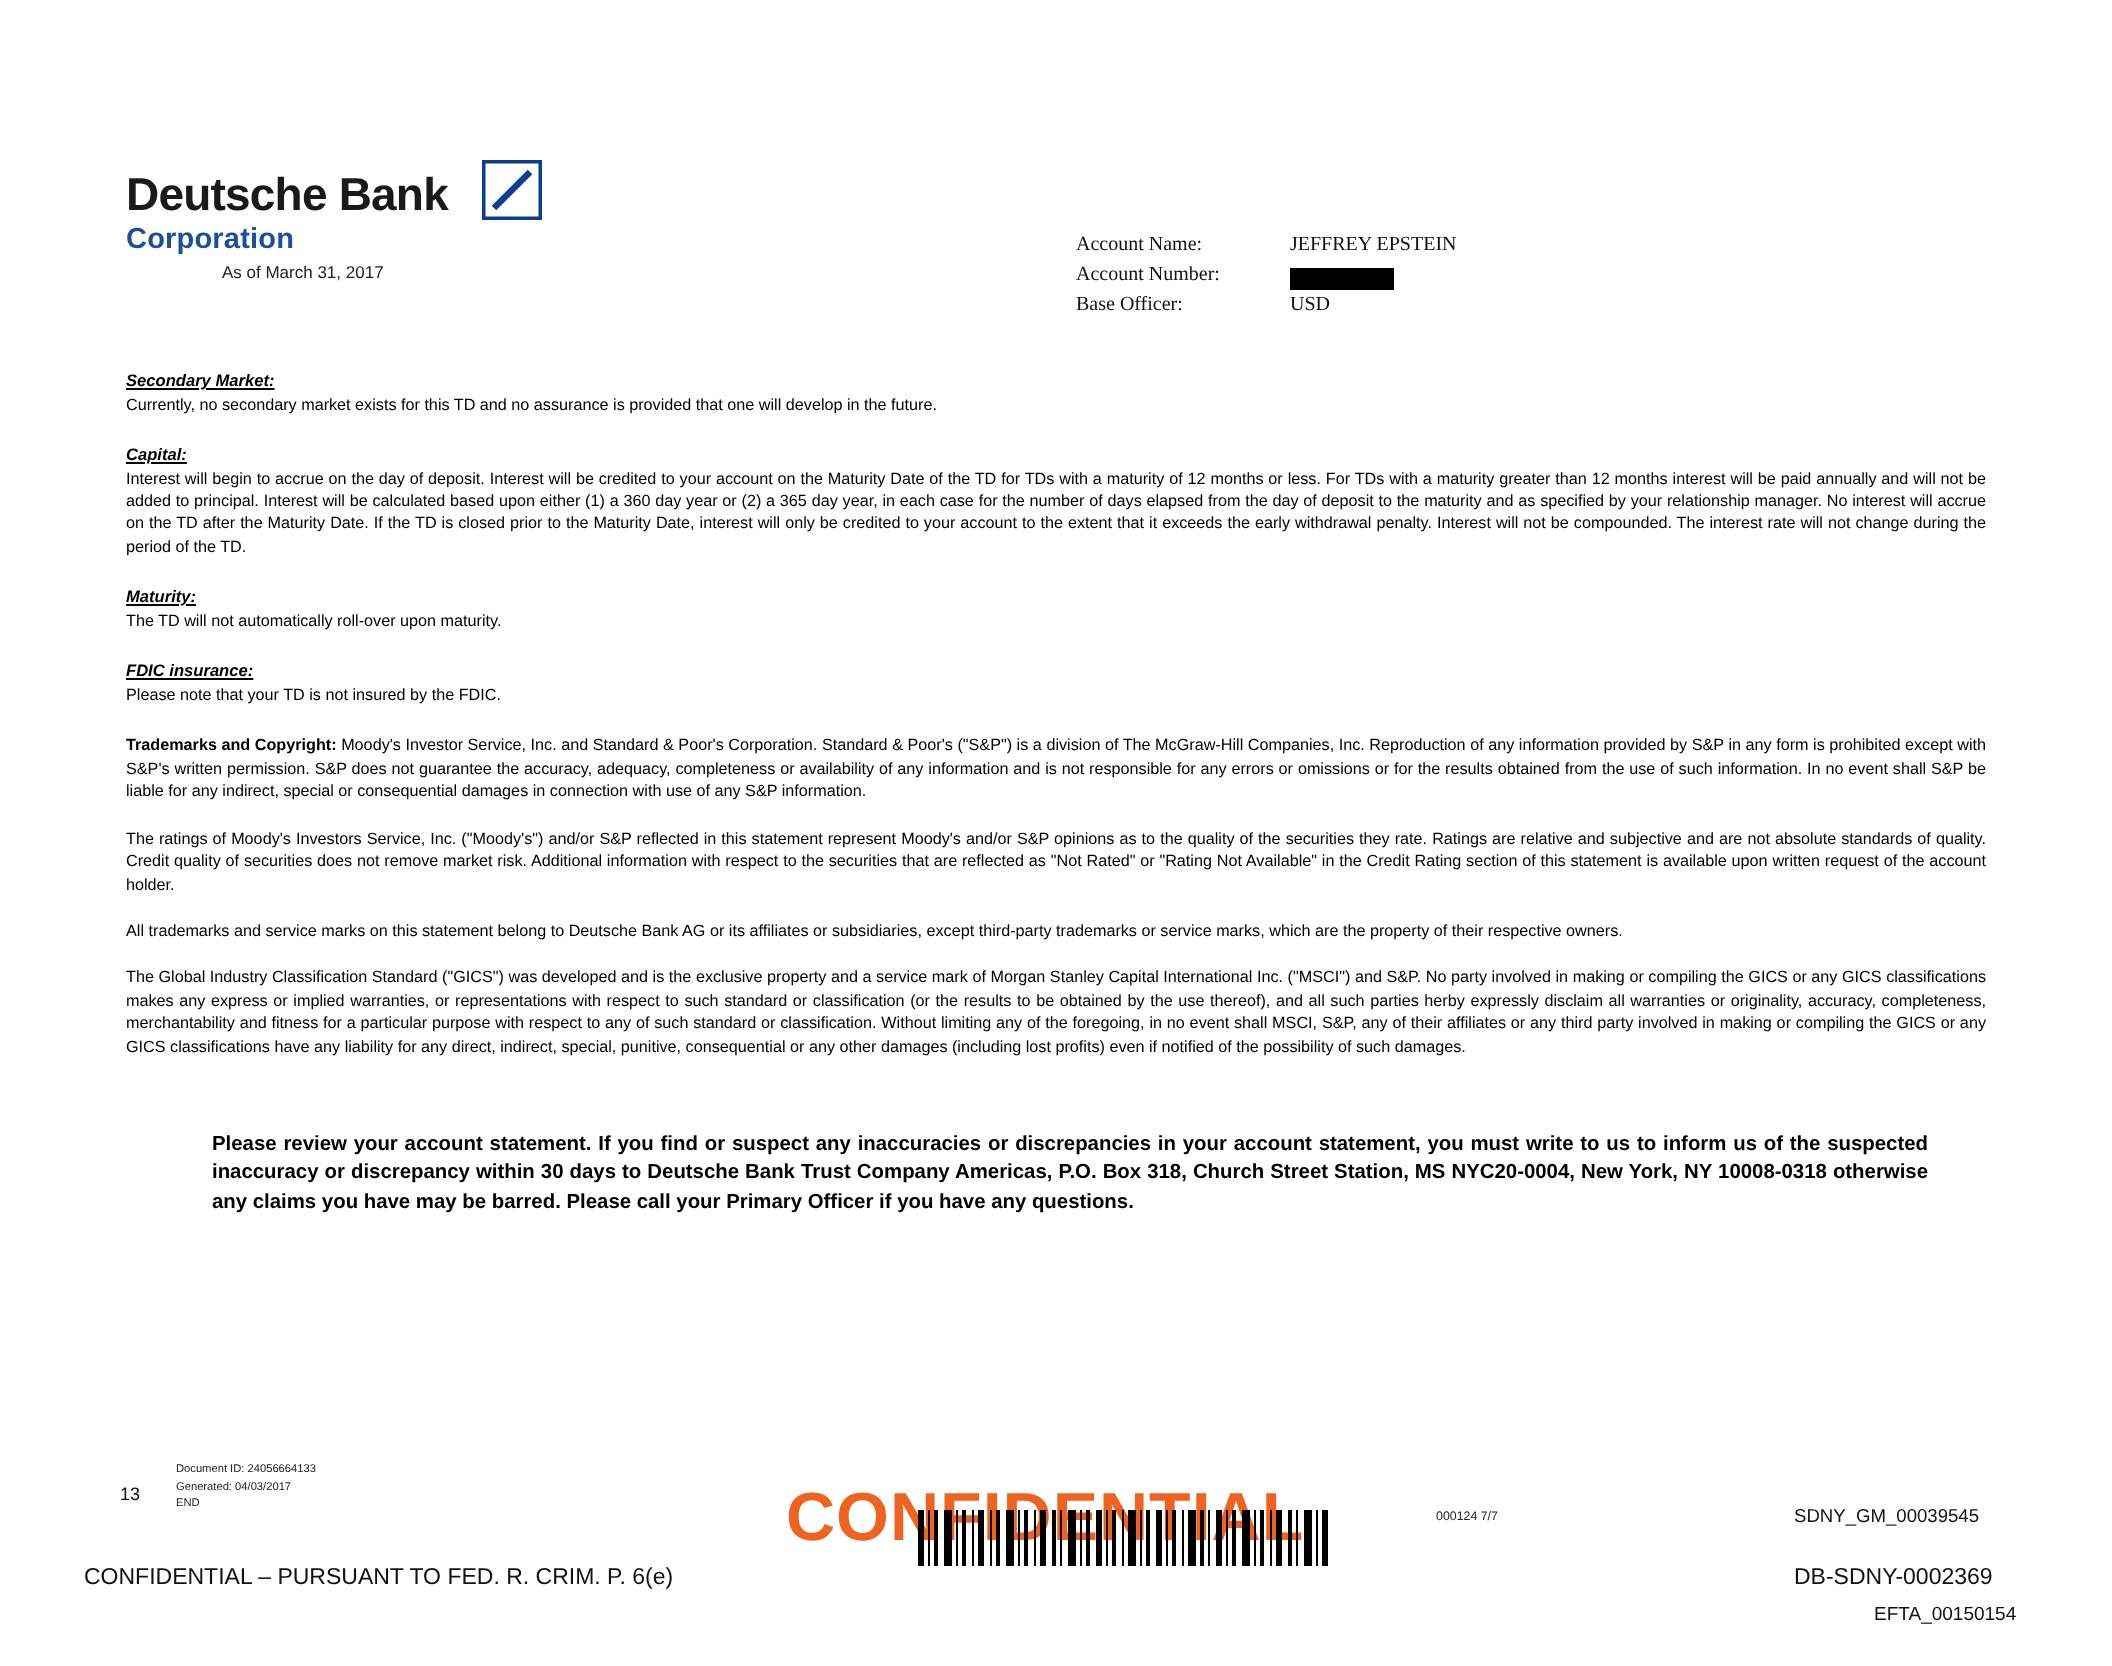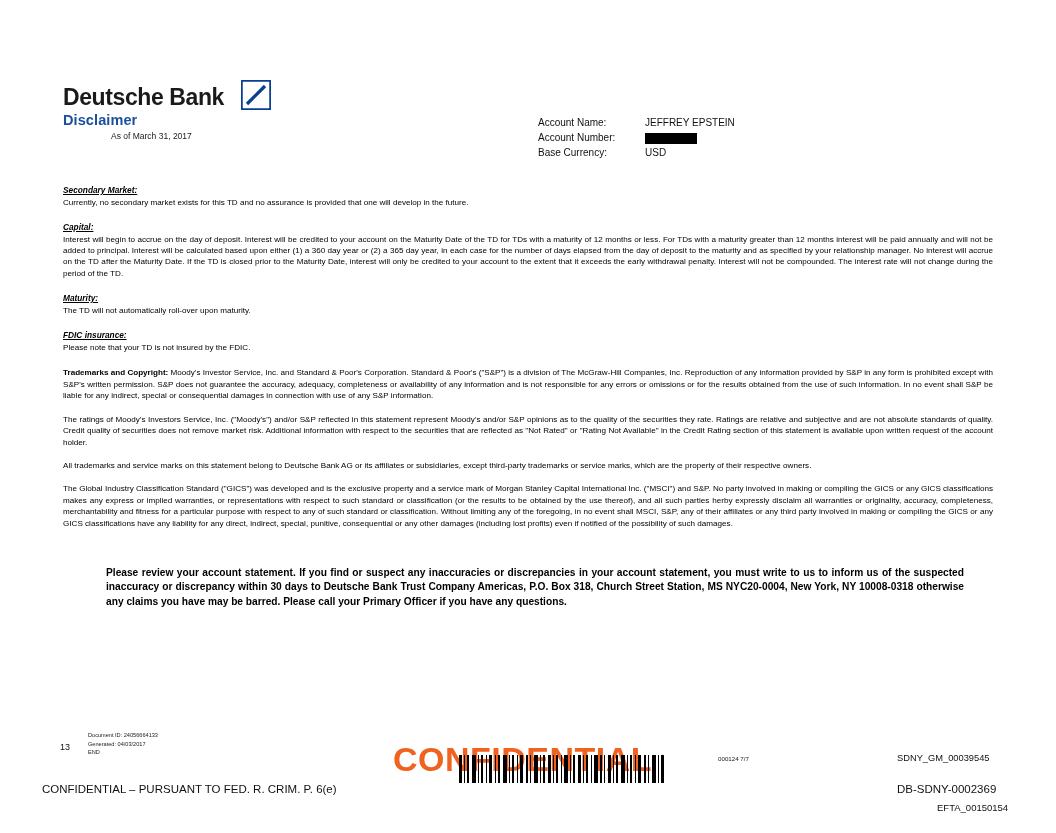--- a/index.html
+++ b/index.html
@@ -67,23 +67,24 @@
   
   .acct {
     position: absolute;
     left: 538px;
     top: 115px;
     font-size: 10px;
     color: #111;
   }
   .acct-row {
     display: flex;
-    align-items: center;
+    align-items: flex-end;
     height: 15px;
     line-height: 15px;
+    font-family: Liberation Serif, serif;
   }
   .acct-label { width: 107px; }
   .acct-value { }
   .redacted {
     display: inline-block;
     width: 52px;
     height: 11px;
     background: #000;
     vertical-align: middle;
     margin-top: 1px;
@@ -212,34 +213,34 @@
 <div class="page">
 
   <div class="brand">Deutsche Bank</div>
   <div class="brand-logo">
     <svg width="30" height="30" viewBox="0 0 30 30" aria-hidden="true">
       <rect x="0.5" y="0.5" width="29" height="29" fill="#ffffff" stroke="#0b3d91" stroke-width="2.5"></rect>
       <path d="M6 24 L24 6" stroke="#0b3d91" stroke-width="3.2" fill="none"></path>
     </svg>
   </div>
 
-  <div class="doc-title">Disclaimer</div>
+  <div class="doc-title">Corporation</div>
   <div class="doc-subtitle">As of March 31, 2017</div>
 
   <div class="acct">
     <div class="acct-row">
       <span class="acct-label">Account Name:</span>
       <span class="acct-value">JEFFREY EPSTEIN</span>
     </div>
     <div class="acct-row">
       <span class="acct-label">Account Number:</span>
       <span class="redacted"></span>
     </div>
     <div class="acct-row">
-      <span class="acct-label">Base Currency:</span>
+      <span class="acct-label">Base Officer:</span>
       <span class="acct-value">USD</span>
     </div>
   </div>
 
   <div class="body">
 
     <div>
       <div class="sec-head">Secondary Market:</div>
       <p class="sec-body">Currently, no secondary market exists for this TD and no assurance is provided that one will develop in the future.</p>
     </div>

